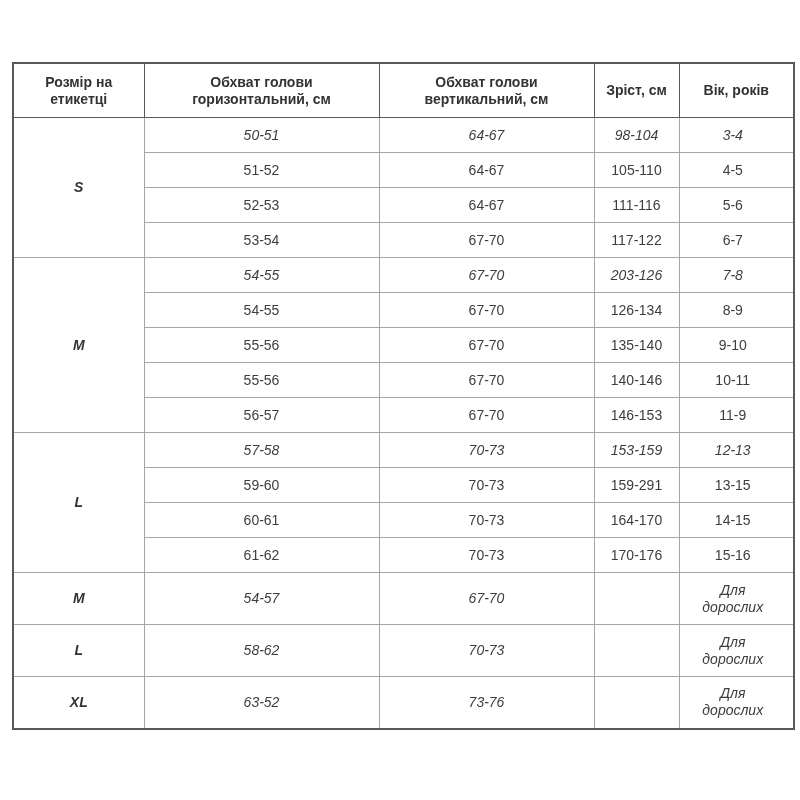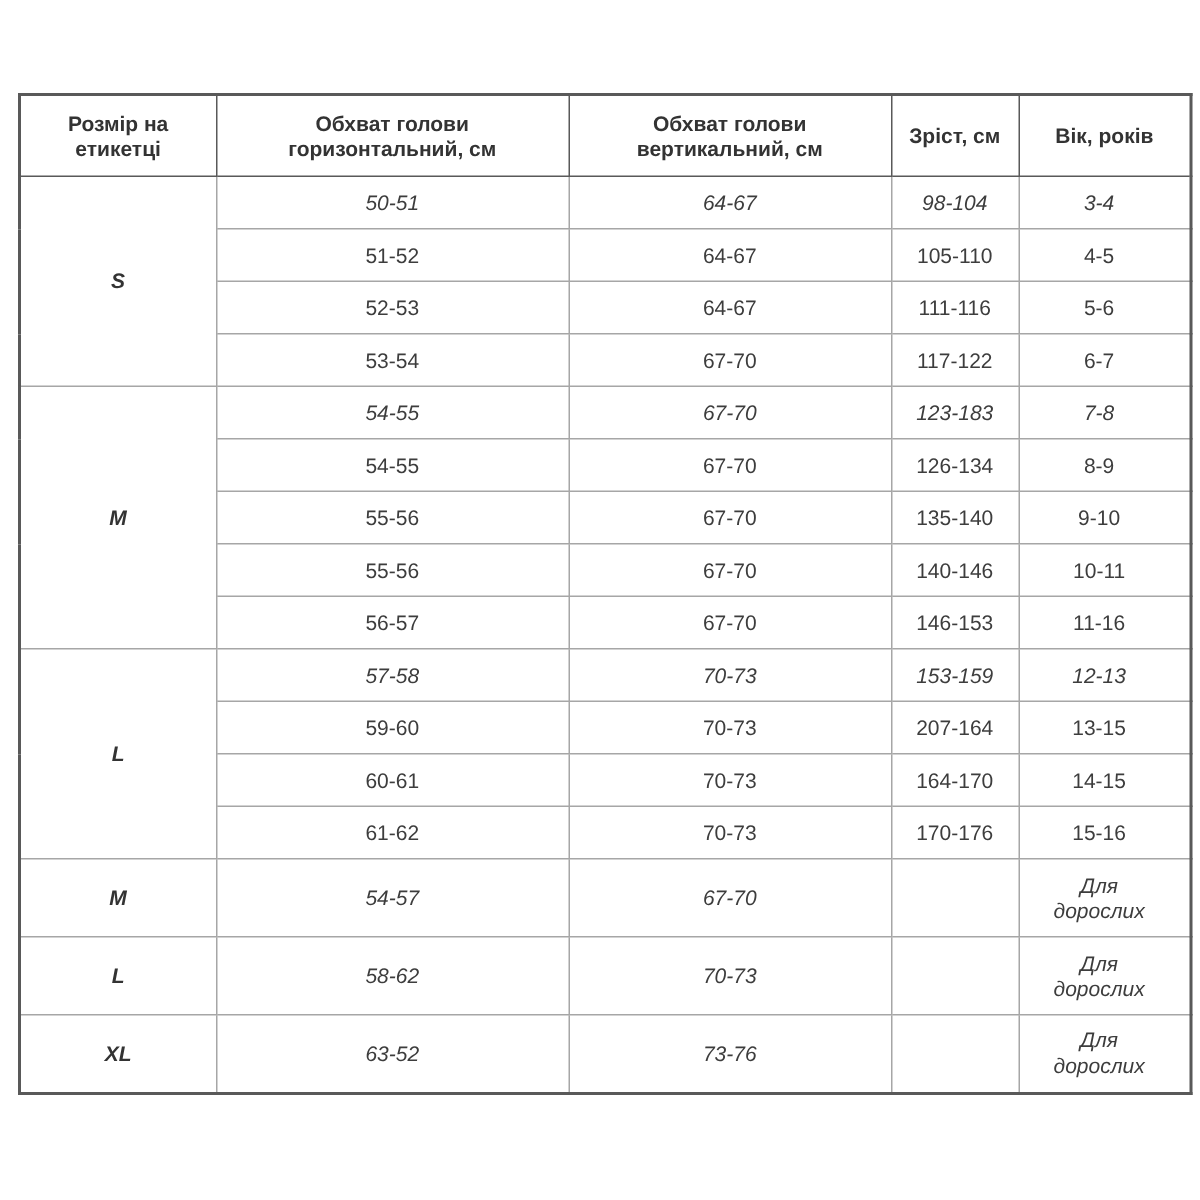--- a/index.html
+++ b/index.html
@@ -105,21 +105,21 @@
         <tr>
           <td class="value-cell c0">53-54</td>
           <td class="value-cell c1">67-70</td>
           <td class="value-cell c2">117-122</td>
           <td class="value-cell c3">6-7</td>
         </tr>
         <tr class="group-start">
           <td class="size-cell" rowspan="5">M</td>
           <td class="value-cell c0">54-55</td>
           <td class="value-cell c1">67-70</td>
-          <td class="value-cell c2">123-183</td>
+          <td class="value-cell c2">203-126</td>
           <td class="value-cell c3">7-8</td>
         </tr>
         <tr>
           <td class="value-cell c0">54-55</td>
           <td class="value-cell c1">67-70</td>
           <td class="value-cell c2">126-134</td>
           <td class="value-cell c3">8-9</td>
         </tr>
         <tr>
           <td class="value-cell c0">55-56</td>
@@ -130,33 +130,33 @@
         <tr>
           <td class="value-cell c0">55-56</td>
           <td class="value-cell c1">67-70</td>
           <td class="value-cell c2">140-146</td>
           <td class="value-cell c3">10-11</td>
         </tr>
         <tr>
           <td class="value-cell c0">56-57</td>
           <td class="value-cell c1">67-70</td>
           <td class="value-cell c2">146-153</td>
-          <td class="value-cell c3">11-16</td>
+          <td class="value-cell c3">11-9</td>
         </tr>
         <tr class="group-start">
           <td class="size-cell" rowspan="4">L</td>
           <td class="value-cell c0">57-58</td>
           <td class="value-cell c1">70-73</td>
           <td class="value-cell c2">153-159</td>
           <td class="value-cell c3">12-13</td>
         </tr>
         <tr>
           <td class="value-cell c0">59-60</td>
           <td class="value-cell c1">70-73</td>
-          <td class="value-cell c2">207-164</td>
+          <td class="value-cell c2">159-291</td>
           <td class="value-cell c3">13-15</td>
         </tr>
         <tr>
           <td class="value-cell c0">60-61</td>
           <td class="value-cell c1">70-73</td>
           <td class="value-cell c2">164-170</td>
           <td class="value-cell c3">14-15</td>
         </tr>
         <tr>
           <td class="value-cell c0">61-62</td>

